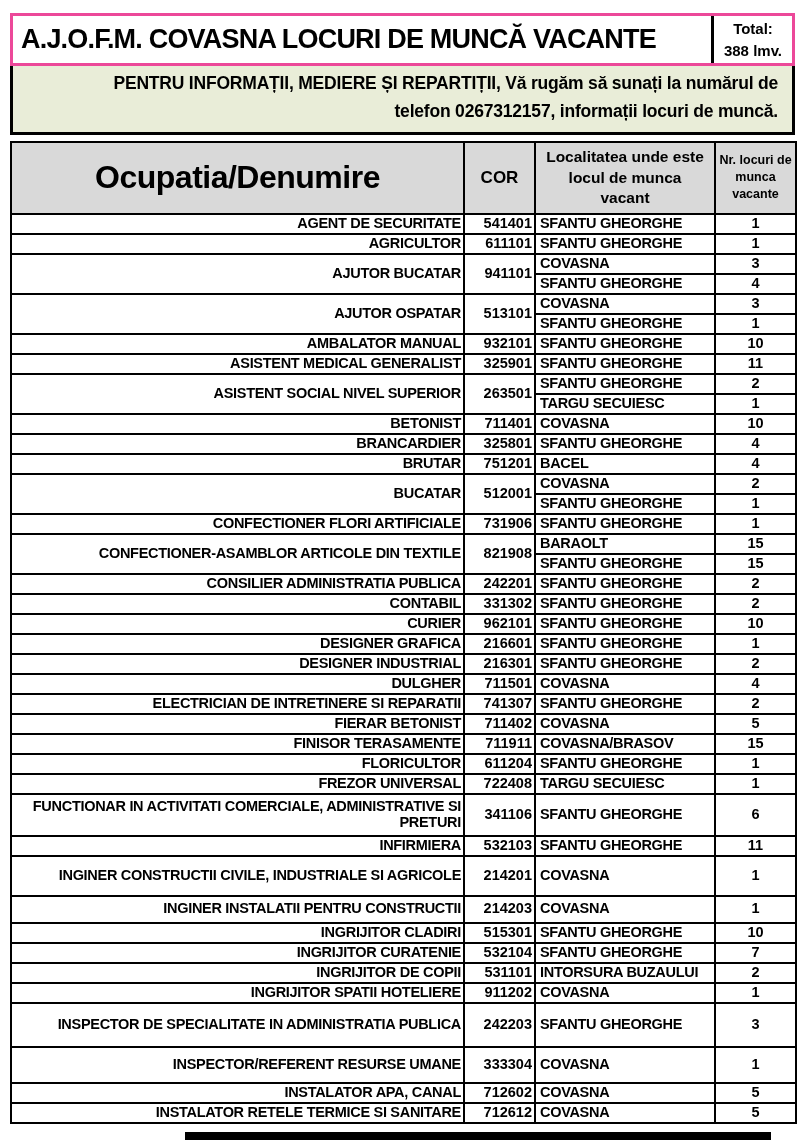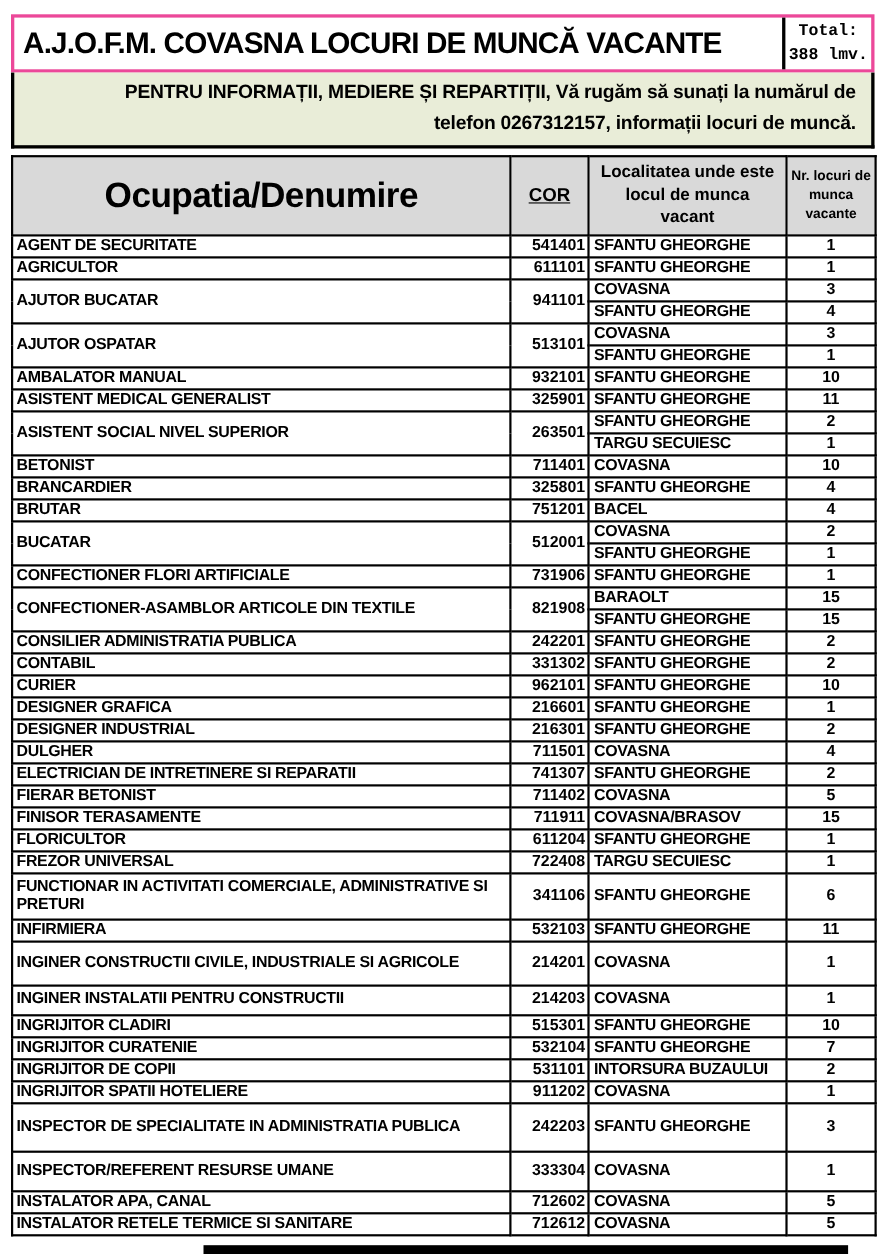--- a/index.html
+++ b/index.html
@@ -30,21 +30,20 @@
     letter-spacing: -0.8px;
     white-space: nowrap;
   }
   .title-total {
     width: 78px;
     border-left: 3px solid #000;
     display: flex; flex-direction: column;
     align-items: center; justify-content: center;
     font-size: 15px; font-weight: bold;
     line-height: 1.45;
-    font-family: Liberation Mono, monospace;
   }
   
   .banner {
     border: 3px solid #000;
     border-top: none;
     background: var(--banner-bg, #e9edd8);
     text-align: right;
     font-size: 17.5px; font-weight: bold;
     line-height: 1.62;
     padding: 3px 14px 6px 14px;
@@ -66,31 +65,31 @@
     font-weight: bold;
     overflow: hidden;
   }
   thead th {
     background: var(--header-bg, #d9d9d9);
     height: 68px;
     vertical-align: middle;
     text-align: center;
   }
   th.h-occ { font-size: 32px; letter-spacing: -0.5px; }
-  th.h-cor { font-size: 17px; text-decoration: underline; }
+  th.h-cor { font-size: 17px; }
   th.h-loc { font-size: 15.5px; line-height: 1.3; padding: 0 6px; margin-top: 48px; }
   th.h-nr  { font-size: 12.5px; line-height: 1.35; padding: 0 2px; }
   tbody tr { height: 20px; }
   tbody td {
     font-size: 14.5px;
     line-height: 1.08;
     padding: 0 2px;
     vertical-align: middle;
   }
-  td.occ { text-align: left; padding-left: 3px; letter-spacing: -0.3px; }
+  td.occ { text-align: right; padding-left: 3px; letter-spacing: -0.3px; }
   td.cor { text-align: right; padding-right: 2px; }
   td.loc { text-align: left; padding-left: 4px; letter-spacing: -0.3px; white-space: nowrap; }
   td.nr  { text-align: center; }
   
   .bottom-fragment {
     position: absolute;
     left: 185px; top: 1132px;
     width: 586px; height: 8px;
     background: #000;
   }

